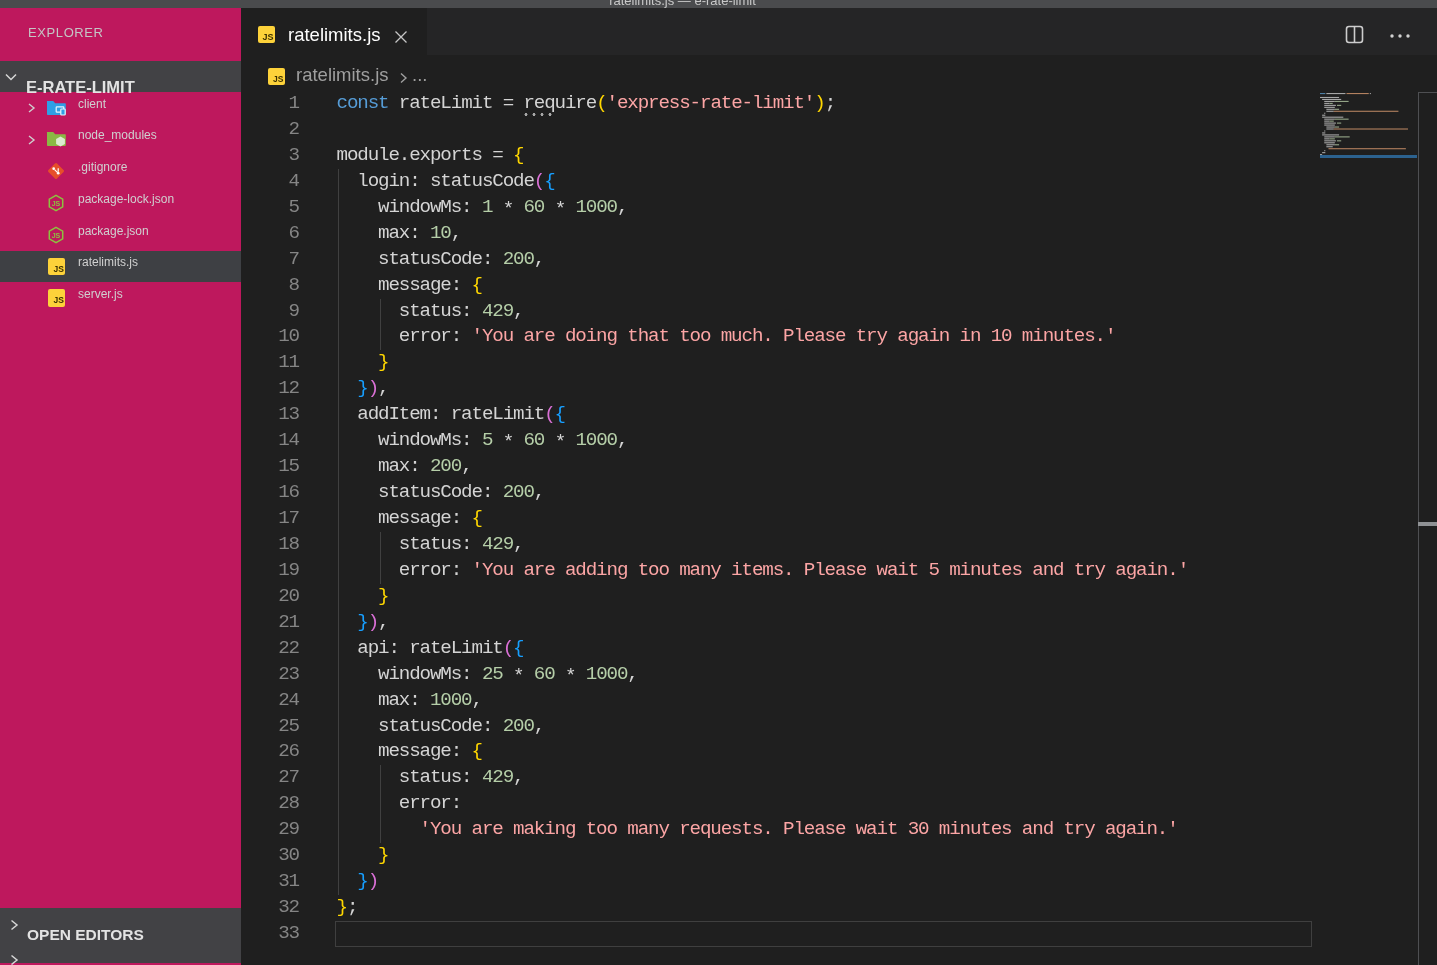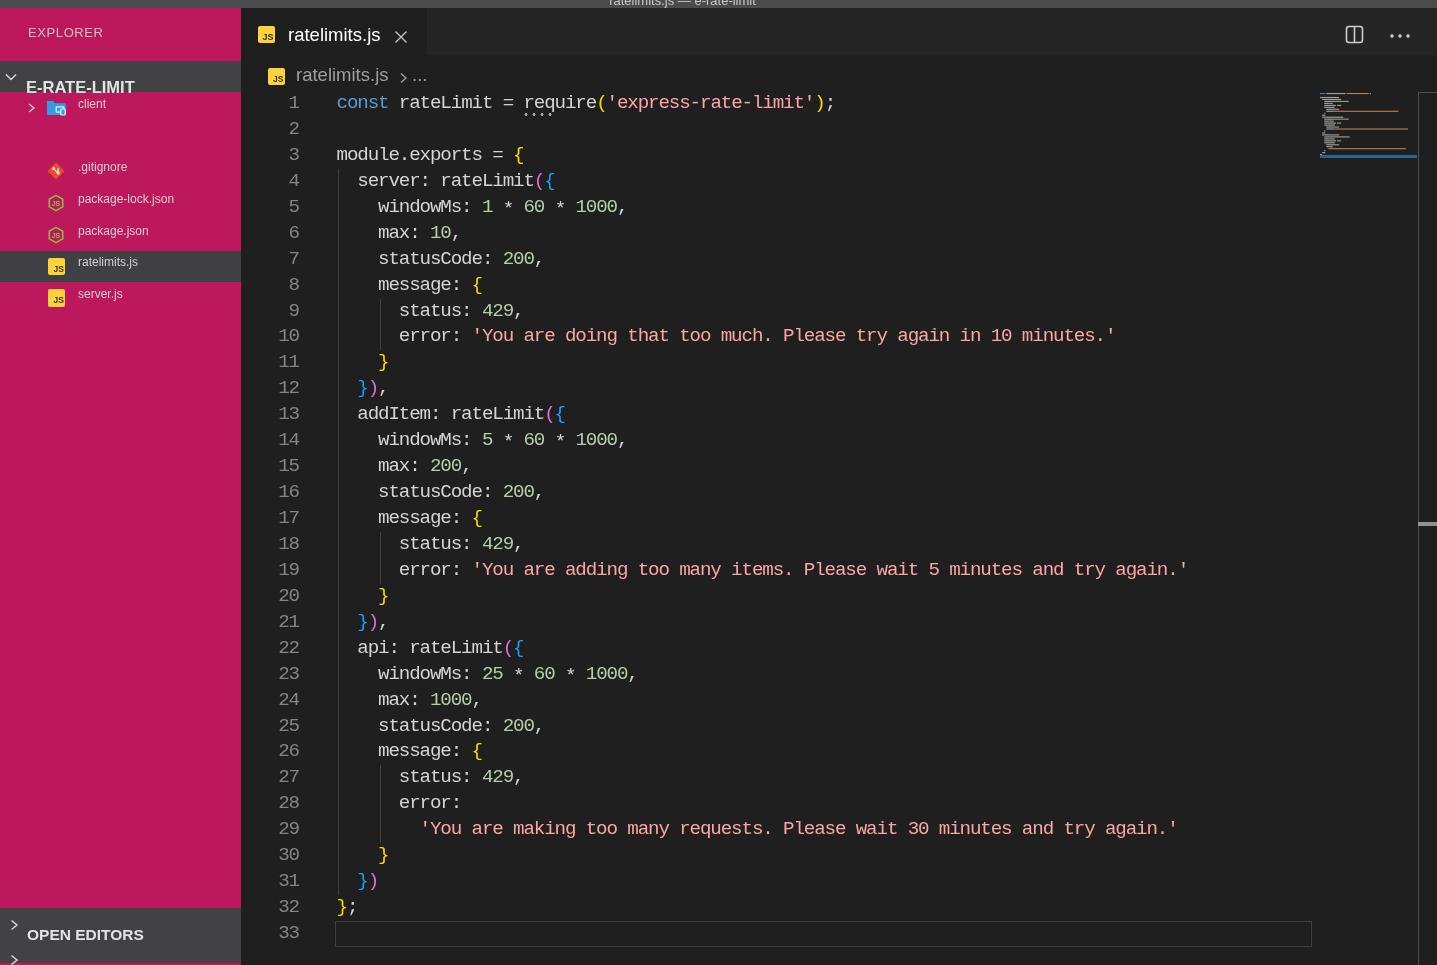--- a/index.html
+++ b/index.html
@@ -49,20 +49,30 @@
 <div class="trow" style="top:84.0px">
       <svg class="abs" style="left:25px;top:9.9px" width="12" height="12" viewBox="0 0 12 12">
         <path d="M4 2 L9 6 L4 10" stroke="#cfcfcf" stroke-width="1.4" fill="none"></path>
       </svg>
       <svg class="abs" style="left:46px;top:6.5px" width="20" height="18" viewBox="0 0 20 18">
         <path d="M1 2 h6.2 l2 2.2 H19 a0.8 0.8 0 0 1 0.8 0.8 V15 a1 1 0 0 1 -1 1 H1.8 a0.8 0.8 0 0 1 -0.8 -0.8 V2.8 A0.8 0.8 0 0 1 1 2 Z" fill="#2f9fe5"></path>
         <rect x="10.2" y="7.8" width="7.6" height="5.4" rx="0.7" fill="none" stroke="#e8f4fd" stroke-width="1.2"></rect>
         <rect x="14.8" y="10" width="4.4" height="6" rx="0.8" fill="#2f9fe5" stroke="#e8f4fd" stroke-width="1.2"></rect>
       </svg>
       <span class="tl">client</span>
+    </div>
+<div class="trow" style="top:115.7px">
+      <svg class="abs" style="left:25px;top:9.9px" width="12" height="12" viewBox="0 0 12 12">
+        <path d="M4 2 L9 6 L4 10" stroke="#cfcfcf" stroke-width="1.4" fill="none"></path>
+      </svg>
+      <svg class="abs" style="left:46px;top:6.5px" width="20" height="18" viewBox="0 0 20 18">
+        <path d="M1 2 h6.2 l2 2.2 H19 a0.8 0.8 0 0 1 0.8 0.8 V15 a1 1 0 0 1 -1 1 H1.8 a0.8 0.8 0 0 1 -0.8 -0.8 V2.8 A0.8 0.8 0 0 1 1 2 Z" fill="#8ab844"></path>
+        <polygon points="14.5,6.5 18.9,9 18.9,14 14.5,16.5 10.1,14 10.1,9" fill="#dcead0"></polygon>
+      </svg>
+      <span class="tl">node_modules</span>
     </div>
 <div class="trow" style="top:147.4px">
       <svg class="abs" style="left:47px;top:7.0px" width="18" height="18" viewBox="0 0 18 18">
         <rect x="2.9" y="2.9" width="12.2" height="12.2" rx="1.5" fill="#e64f2a" transform="rotate(45 9 9)"></rect>
         <circle cx="6.7" cy="6.7" r="1.35" fill="#fff"></circle>
         <circle cx="11.2" cy="11.2" r="1.35" fill="#fff"></circle>
         <path d="M7.6 7.6 L10.3 10.3 M11.2 6.2 V9.8" stroke="#fff" stroke-width="1.2"></path>
       </svg>
       <span class="tl">.gitignore</span>
     </div>
@@ -161,21 +171,21 @@
 27
 28
 29
 30
 31
 32
 33</pre>
 <pre id="code"><i class="k">const</i><i class="w"> rateLimit = </i><i class="rq">require</i><i class="g">(</i><i class="s">'express-rate-limit'</i><i class="g">)</i><i class="w">;</i>
 
 <i class="w">module.exports = </i><i class="g">{</i>
-<i class="w">  server: rateLimit</i><i class="p">(</i><i class="b">{</i>
+<i class="w">  login: statusCode</i><i class="p">(</i><i class="b">{</i>
 <i class="w">    windowMs: </i><i class="n">1</i><i class="w"> <i class="ast">*</i> </i><i class="n">60</i><i class="w"> <i class="ast">*</i> </i><i class="n">1000</i><i class="w">,</i>
 <i class="w">    max: </i><i class="n">10</i><i class="w">,</i>
 <i class="w">    statusCode: </i><i class="n">200</i><i class="w">,</i>
 <i class="w">    message: </i><i class="g">{</i>
 <i class="w">      status: </i><i class="n">429</i><i class="w">,</i>
 <i class="w">      error: </i><i class="s">'You are doing that too much. Please try again in 10 minutes.'</i>
 <i class="w">    </i><i class="g">}</i>
 <i class="w">  </i><i class="b">}</i><i class="p">)</i><i class="w">,</i>
 <i class="w">  addItem: rateLimit</i><i class="p">(</i><i class="b">{</i>
 <i class="w">    windowMs: </i><i class="n">5</i><i class="w"> <i class="ast">*</i> </i><i class="n">60</i><i class="w"> <i class="ast">*</i> </i><i class="n">1000</i><i class="w">,</i>

